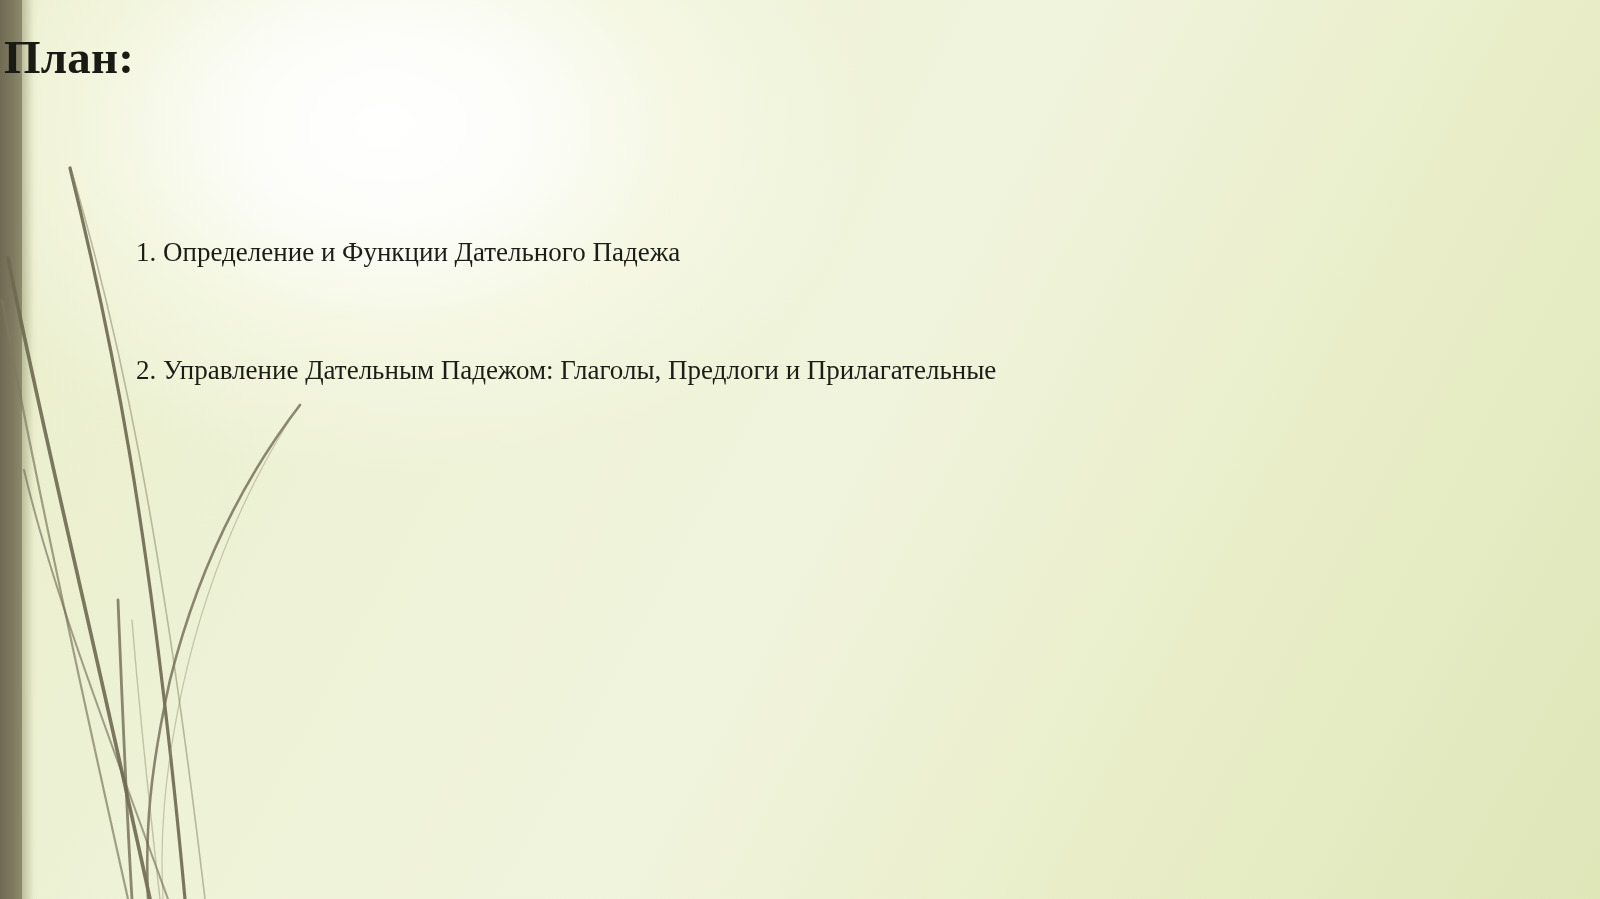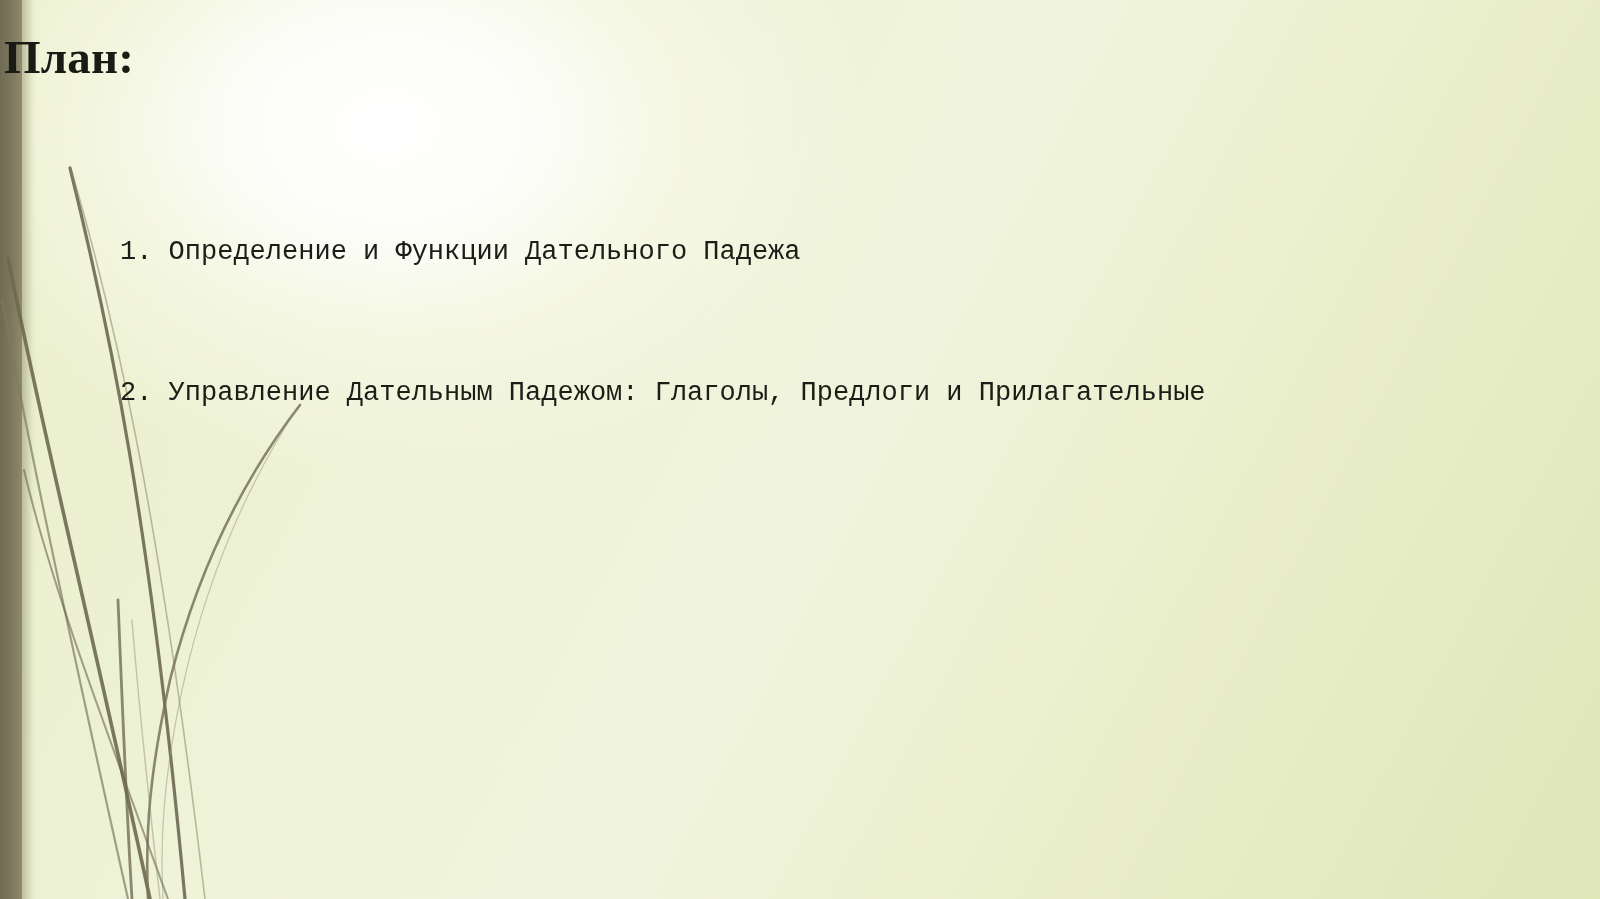--- a/index.html
+++ b/index.html
@@ -43,32 +43,31 @@
     left: 4px;
     width: 100%;
     text-align: left;
     font-size: 47px;
     font-weight: bold;
     color: #1b1b16;
     letter-spacing: 0.2px;
   }
   .content {
     position: absolute;
-    left: 120px;
+    left: 136px;
     top: 236px;
     width: 1300px;
-    font-family: Liberation Mono, monospace;
   }
   .plan-item {
     font-size: 27px;
     color: #1d1d18;
     line-height: 1.25;
     white-space: nowrap;
   }
-  .plan-item + .plan-item { margin-top: 107px; }
+  .plan-item + .plan-item { margin-top: 84px; }
 </style>
 </head>
 <body>
 
 <div class="slide">
 
   <div class="left-band"></div>
   <div class="left-band-soft"></div>
 
   <svg class="grass" viewBox="0 0 520 899" preserveAspectRatio="none">

